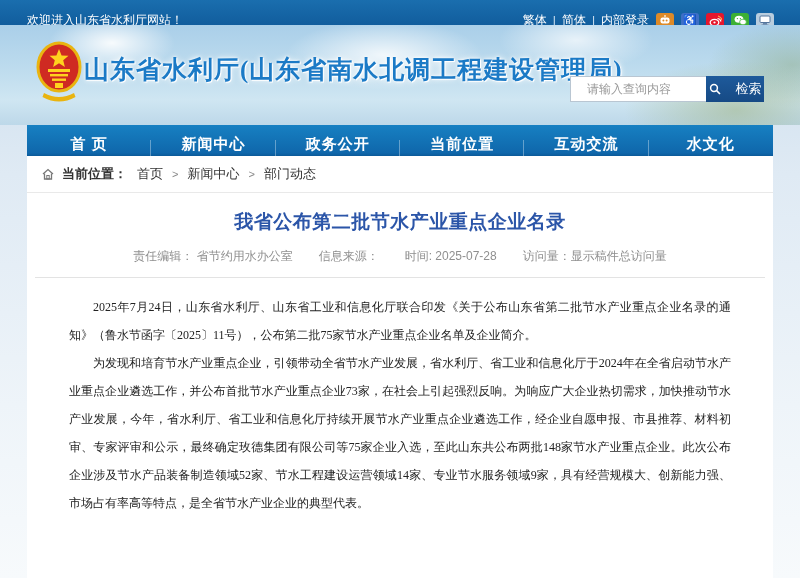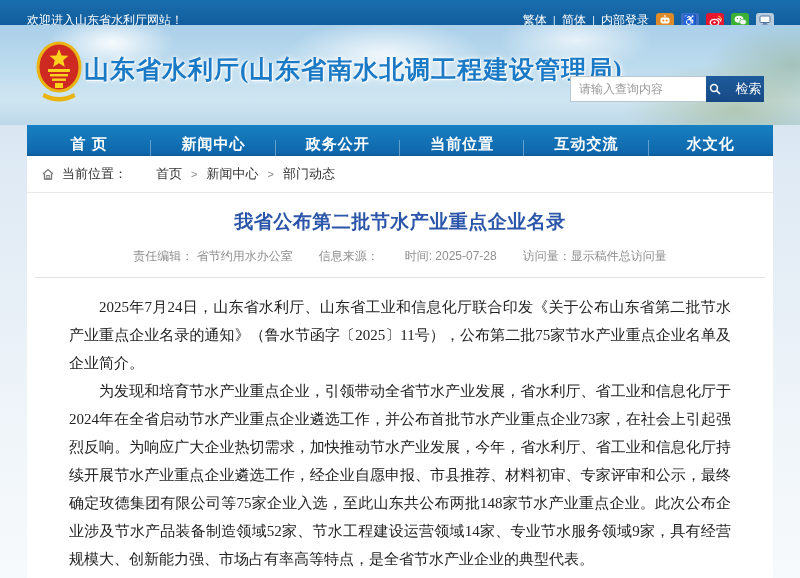--- a/index.html
+++ b/index.html
@@ -50,21 +50,21 @@
     text-shadow:0 0 3px #fff, 0 0 6px #fff, 1px 1px 0 #fff;
     font-family:"Liberation Serif", serif;
   }
   .site-subtitle {
     margin-top:6px; font-size:10px; font-weight:bold; color:#1d7ac8;
     letter-spacing:3.6px; text-shadow:0 0 2px #fff;
   }
   .search-box { position:absolute; left:570px; top:51px; display:flex; height:26px; }
   .search-input {
     width:136px; height:26px; border:1px solid #b9c6d2; border-right:none;
-    padding:0 8px; font-size:12px; color:#701a75; background:#fff; outline:none;
+    padding:0 16px; font-size:12px; color:#701a75; background:#fff; outline:none;
   }
   .search-input::placeholder { color:#999; }
   .search-btn {
     width:58px; height:26px; background:linear-gradient(180deg,#1e5a9b,#164a85);
     color:#fff; border:none; font-size:13px; cursor:pointer;
     display:flex; align-items:center; justify-content:center; gap:15px;
   }
 
   
   .navbar {
@@ -85,38 +85,38 @@
 
   
   .content {
     position:absolute; left:27px; top:156px; width:746px; height:422px;
     background:#fff;
   }
   .crumbs {
     height:37px; display:flex; align-items:center; gap:7px;
     padding:0 14px; border-bottom:1px solid #e9e9e9; font-size:13px; color:#333;
   }
-  .crumbs-label { font-weight:normal; color:#333; margin-right:22px; }
+  .crumbs-label { font-weight:bold; color:#333; margin-right:3px; }
   .crumb-link { color:#333; text-decoration:none; cursor:pointer; }
   .crumb-sep { color:#888; font-size:11px; margin:0 2px; }
 
   .art-title {
     margin-top:16px; text-align:center; font-size:19px; color:#2b55a8;
     font-weight:bold; letter-spacing:.5px;
   }
   .art-meta {
     margin-top:13px; display:flex; justify-content:center; gap:26px;
     font-size:12px; color:#8f8f8f;
   }
   .meta-item { white-space:nowrap; }
   .meta-divider { border-bottom:1px solid #e3e3e3; margin:12px 8px 0; }
 
   .art-body {
     padding:15px 42px 0; font-family:"Liberation Serif", serif;
-    font-size:15px; line-height:28px; color:#222; text-align:justify;
+    font-size:12px; line-height:28px; color:#222; text-align:justify;
   }
   .art-body p { text-indent:2em; }
 
   svg { display:block; }
 </style>
 </head>
 <body>
 
 <div class="topbar">
   <span>欢迎进入山东省水利厅网站！</span>

